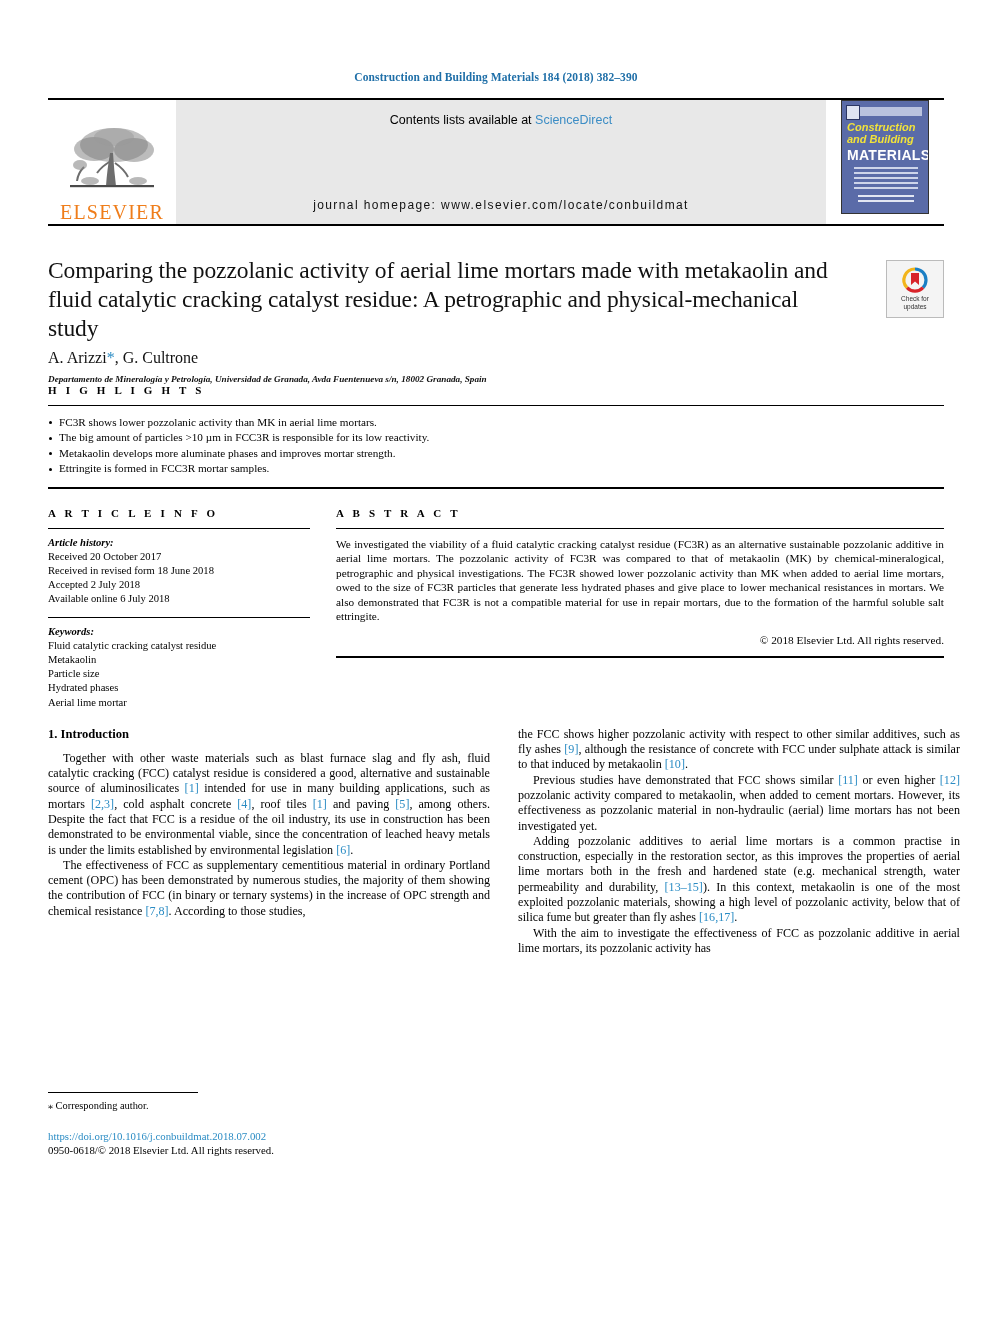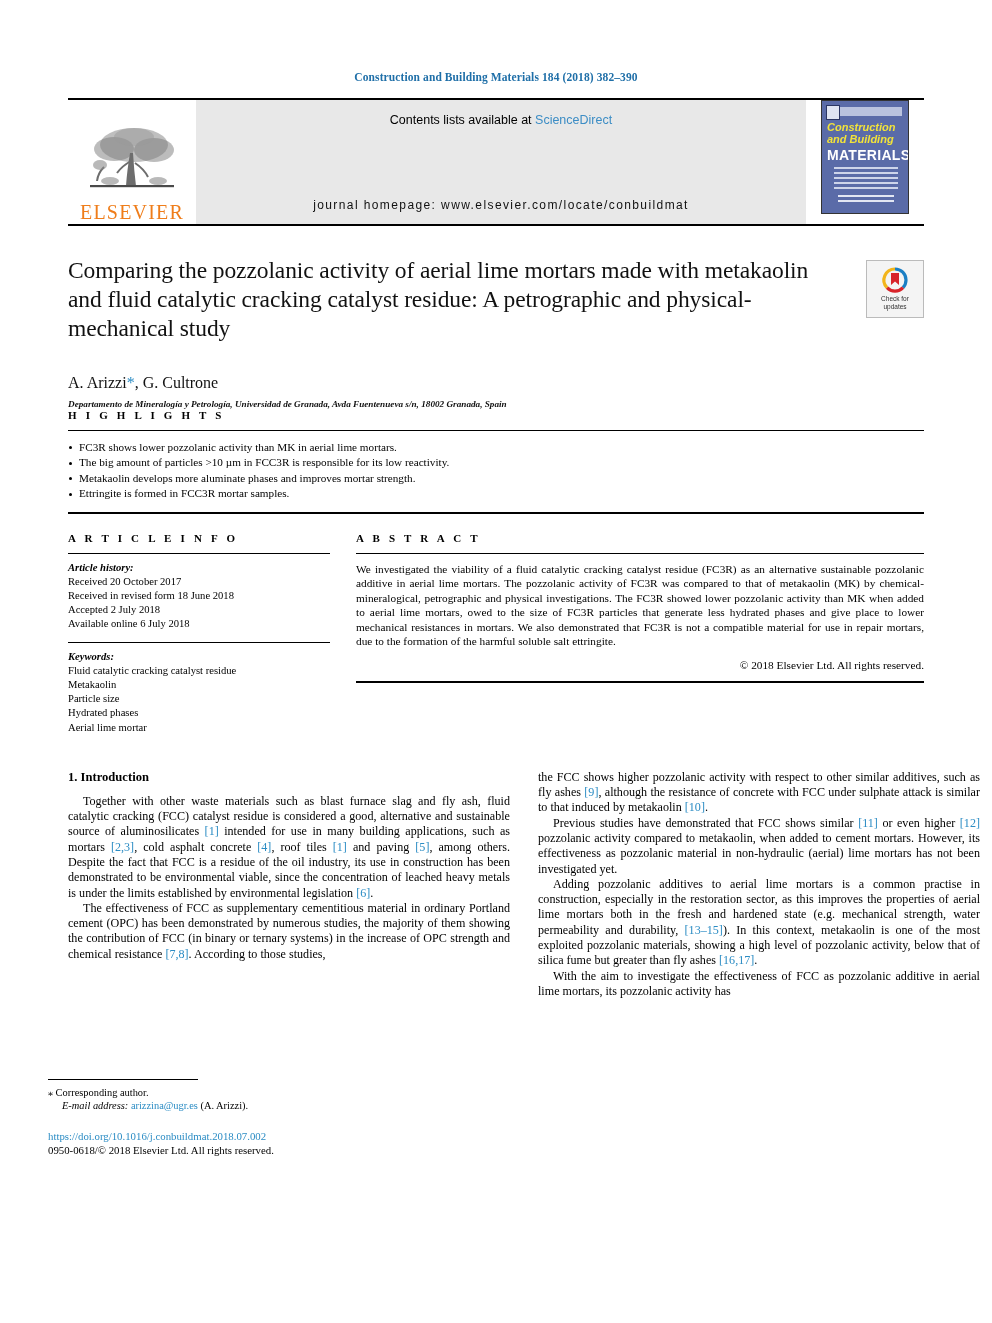--- a/index.html
+++ b/index.html
@@ -13,21 +13,21 @@
     font-family: "Liberation Serif", "DejaVu Serif", serif;
     color: #000;
     position: relative;
     overflow: hidden;
   }
   .page {
     position: relative;
     width: 992px;
     height: 1185px;
     box-sizing: border-box;
-    padding: 0 68px;
+    padding: 0 48px;
   }
 
   
   .runhead {
     text-align: center;
     color: #1f6fa8;
     font-weight: bold;
     font-size: 11.5px;
     letter-spacing: .1px;
     padding-top: 72px;
@@ -171,21 +171,21 @@
     font-family: "Liberation Sans", sans-serif;
   }
   .crossmark .cm-txt {
     font-size: 6.5px;
     line-height: 7.5px;
     text-align: center;
     color: #333;
     margin-top: 2px;
   }
   .authors {
-    margin-top: 31px;
+    margin-top: 6px;
     font-size: 16px;
     color: #111;
   }
   .authors .star { color: #2b8cc4; }
   .affil {
     margin-top: 7px;
     font-size: 9.2px;
     font-style: italic;
     font-weight: bold;
     color: #111;
@@ -251,21 +251,21 @@
   }
   .abs-copy {
     text-align: right;
     font-size: 11.3px;
     margin-top: 10px;
   }
   .abs-bottom-rule { border-top: 2.2px solid #000; margin-top: 10px; }
 
   
   .body-cols {
-    margin-top: 35px;
+    margin-top: 17px;
     display: flex;
     gap: 28px;
   }
   .bcol { width: 442px; flex: 0 0 442px; }
   h2.sec {
     font-size: 12.6px;
     font-weight: bold;
     margin: 0 0 9px 0;
   }
   p.bp {
@@ -441,23 +441,19 @@
           <p class="bp"><span>With the aim to investigate the effectiveness of FCC as pozzolanic additive in aerial lime mortars, its pozzolanic activity has</span></p>
         </div>
     </div>
   </div>
 
   <div class="footnote-wrap">
     <div class="fn-rule"></div>
     <div class="fn-line">
       <span class="fn-star">⁎</span><span> Corresponding author.</span>
     </div>
-    <div class="fn-line" style="padding-left:14px;">
-      <span class="fn-email-lbl">E-mail address:</span>
-      <span class="link">arizzina@ugr.es</span><span> (A. Arizzi).</span>
-    </div>
     <div class="doi-block">
       <div class="doi-line">https://doi.org/10.1016/j.conbuildmat.2018.07.002</div>
       <div class="issn-line">0950-0618/© 2018 Elsevier Ltd. All rights reserved.</div>
     </div>
   </div>
 
 </div>
 
 </body></html>

